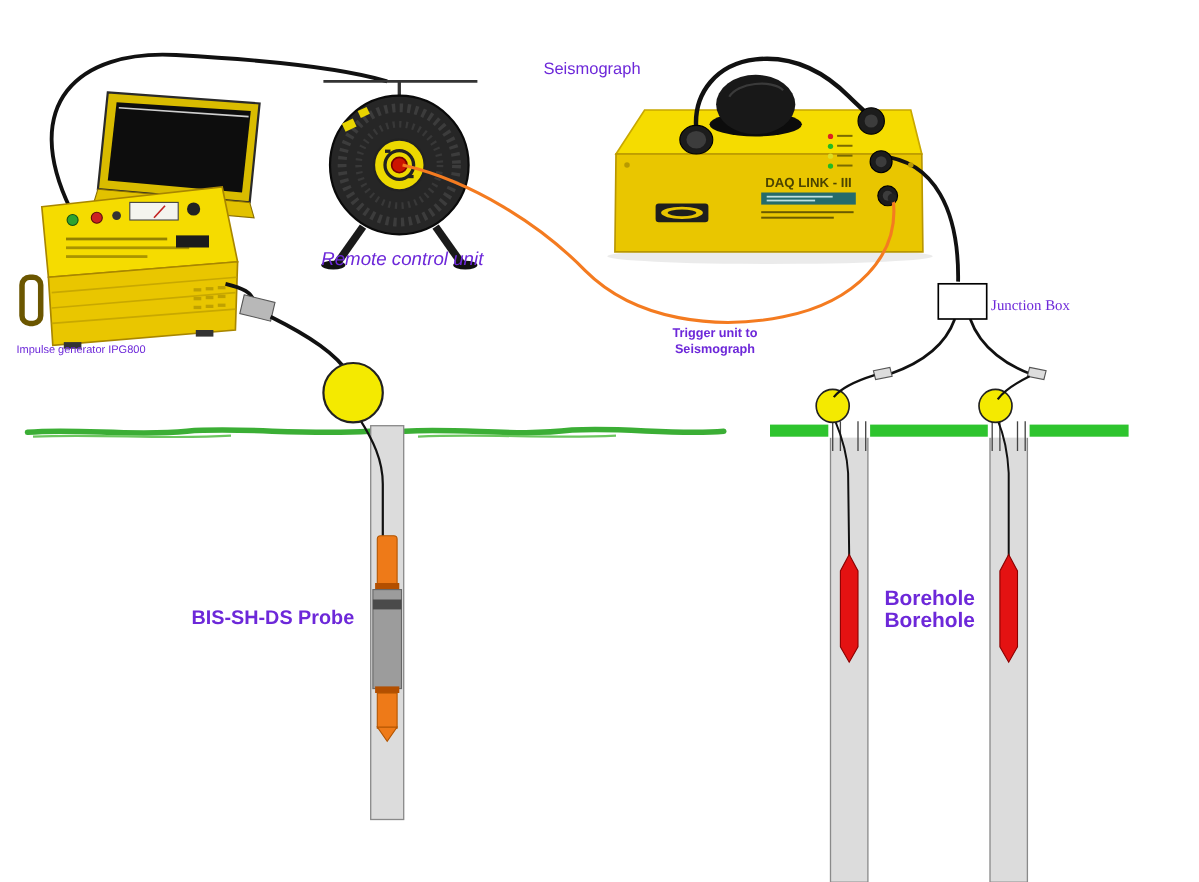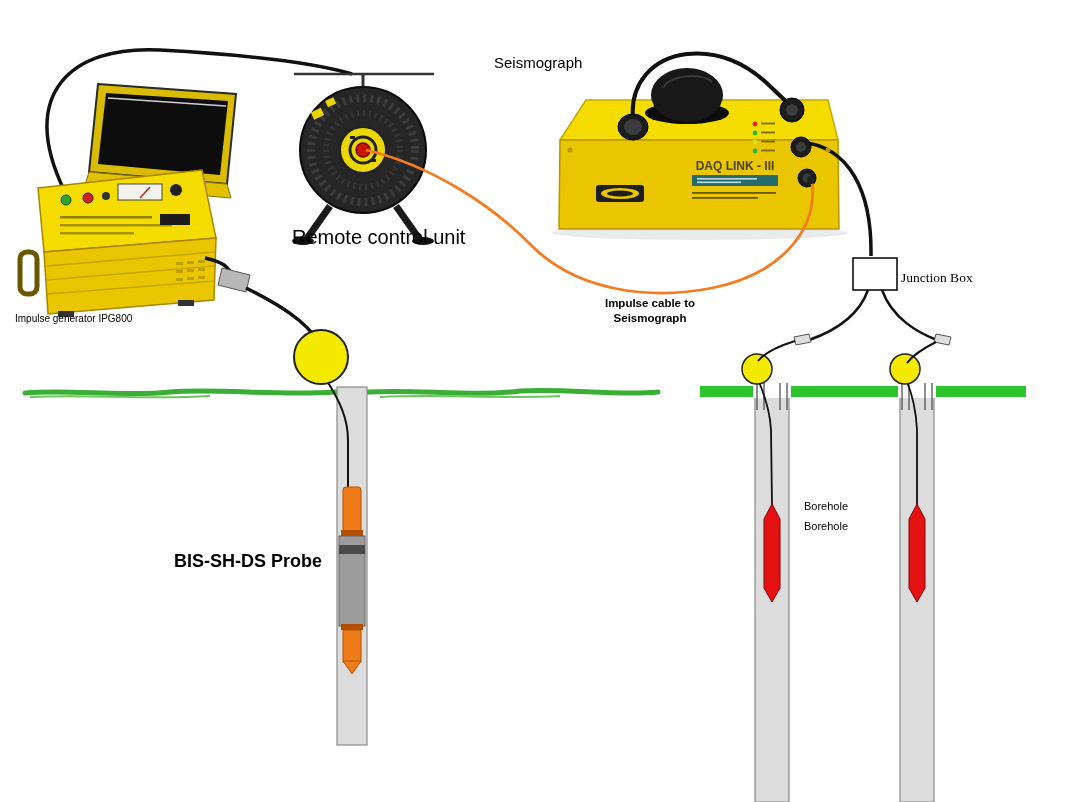--- a/index.html
+++ b/index.html
@@ -1,26 +1,26 @@
 <!DOCTYPE html>
 <html><head>
 <meta charset="utf-8">
 <style>
   html,body{margin:0;padding:0;background:#fff;}
   body{width:1090px;height:802px;position:relative;font-family:"Liberation Sans",sans-serif;overflow:hidden;}
   .canvas{position:relative;width:1090px;height:802px;}
   .canvas svg{position:absolute;left:0;top:0;}
-  .lbl{position:absolute;color:#000000;white-space:nowrap;}
+  .lbl{position:absolute;color:#6d28d9;white-space:nowrap;}
   #lbl-seismograph{left:494px;top:54px;font-size:15px;}
-  #lbl-remote{left:292px;top:226px;font-size:20px;}
+  #lbl-remote{left:292px;top:226px;font-size:17px;font-style:italic;}
   #lbl-impulse{left:15px;top:313px;font-size:10px;}
   #lbl-trigger{left:583px;top:296px;width:134px;text-align:center;font-size:11.5px;font-weight:bold;line-height:15px;white-space:normal;}
   #lbl-junction{left:901px;top:270px;font-size:13.5px;font-weight:normal;font-family:"Liberation Serif",serif;}
   #lbl-probe{left:174px;top:551px;font-size:18px;font-weight:bold;}
-  #lbl-geophones{left:804px;top:496px;font-size:11px;font-weight:normal;line-height:20px;white-space:normal;}
+  #lbl-geophones{left:804px;top:535px;font-size:19px;font-weight:bold;line-height:20px;white-space:normal;}
 </style>
 </head>
 <body>
 
 <div class="canvas">
 <svg width="1090" height="802" viewBox="0 0 1090 802">
 
   <path d="M64,190 C18,95 70,45 160,50 C250,55 312,62 352,74" fill="none" stroke="#111" stroke-width="3.5"></path>
 
   <g>
@@ -188,21 +188,21 @@
     <polygon points="936,334 951,337 949,345 934,342" fill="#dddddd" stroke="#555" stroke-width="1"></polygon>
     <path d="M936,342 C924,348 913,355 907,363" fill="none" stroke="#111" stroke-width="2"></path>
   </g>
   <rect x="853" y="258" width="44" height="32" fill="#ffffff" stroke="#000" stroke-width="1.5"></rect>
 </svg>
 
 <div class="lbl" id="lbl-seismograph">Seismograph</div>
 <div class="lbl" id="lbl-remote">Remote control unit</div>
 <div class="lbl" id="lbl-impulse">Impulse generator IPG800</div>
 <div class="lbl" id="lbl-trigger">
-  <div>Impulse cable to</div>
+  <div>Trigger unit to</div>
   <div>Seismograph</div>
 </div>
 <div class="lbl" id="lbl-junction">Junction Box</div>
 <div class="lbl" id="lbl-probe">BIS-SH-DS Probe</div>
 <div class="lbl" id="lbl-geophones">
   <div>Borehole</div>
   <div>Borehole</div>
 </div>
 </div>
 

